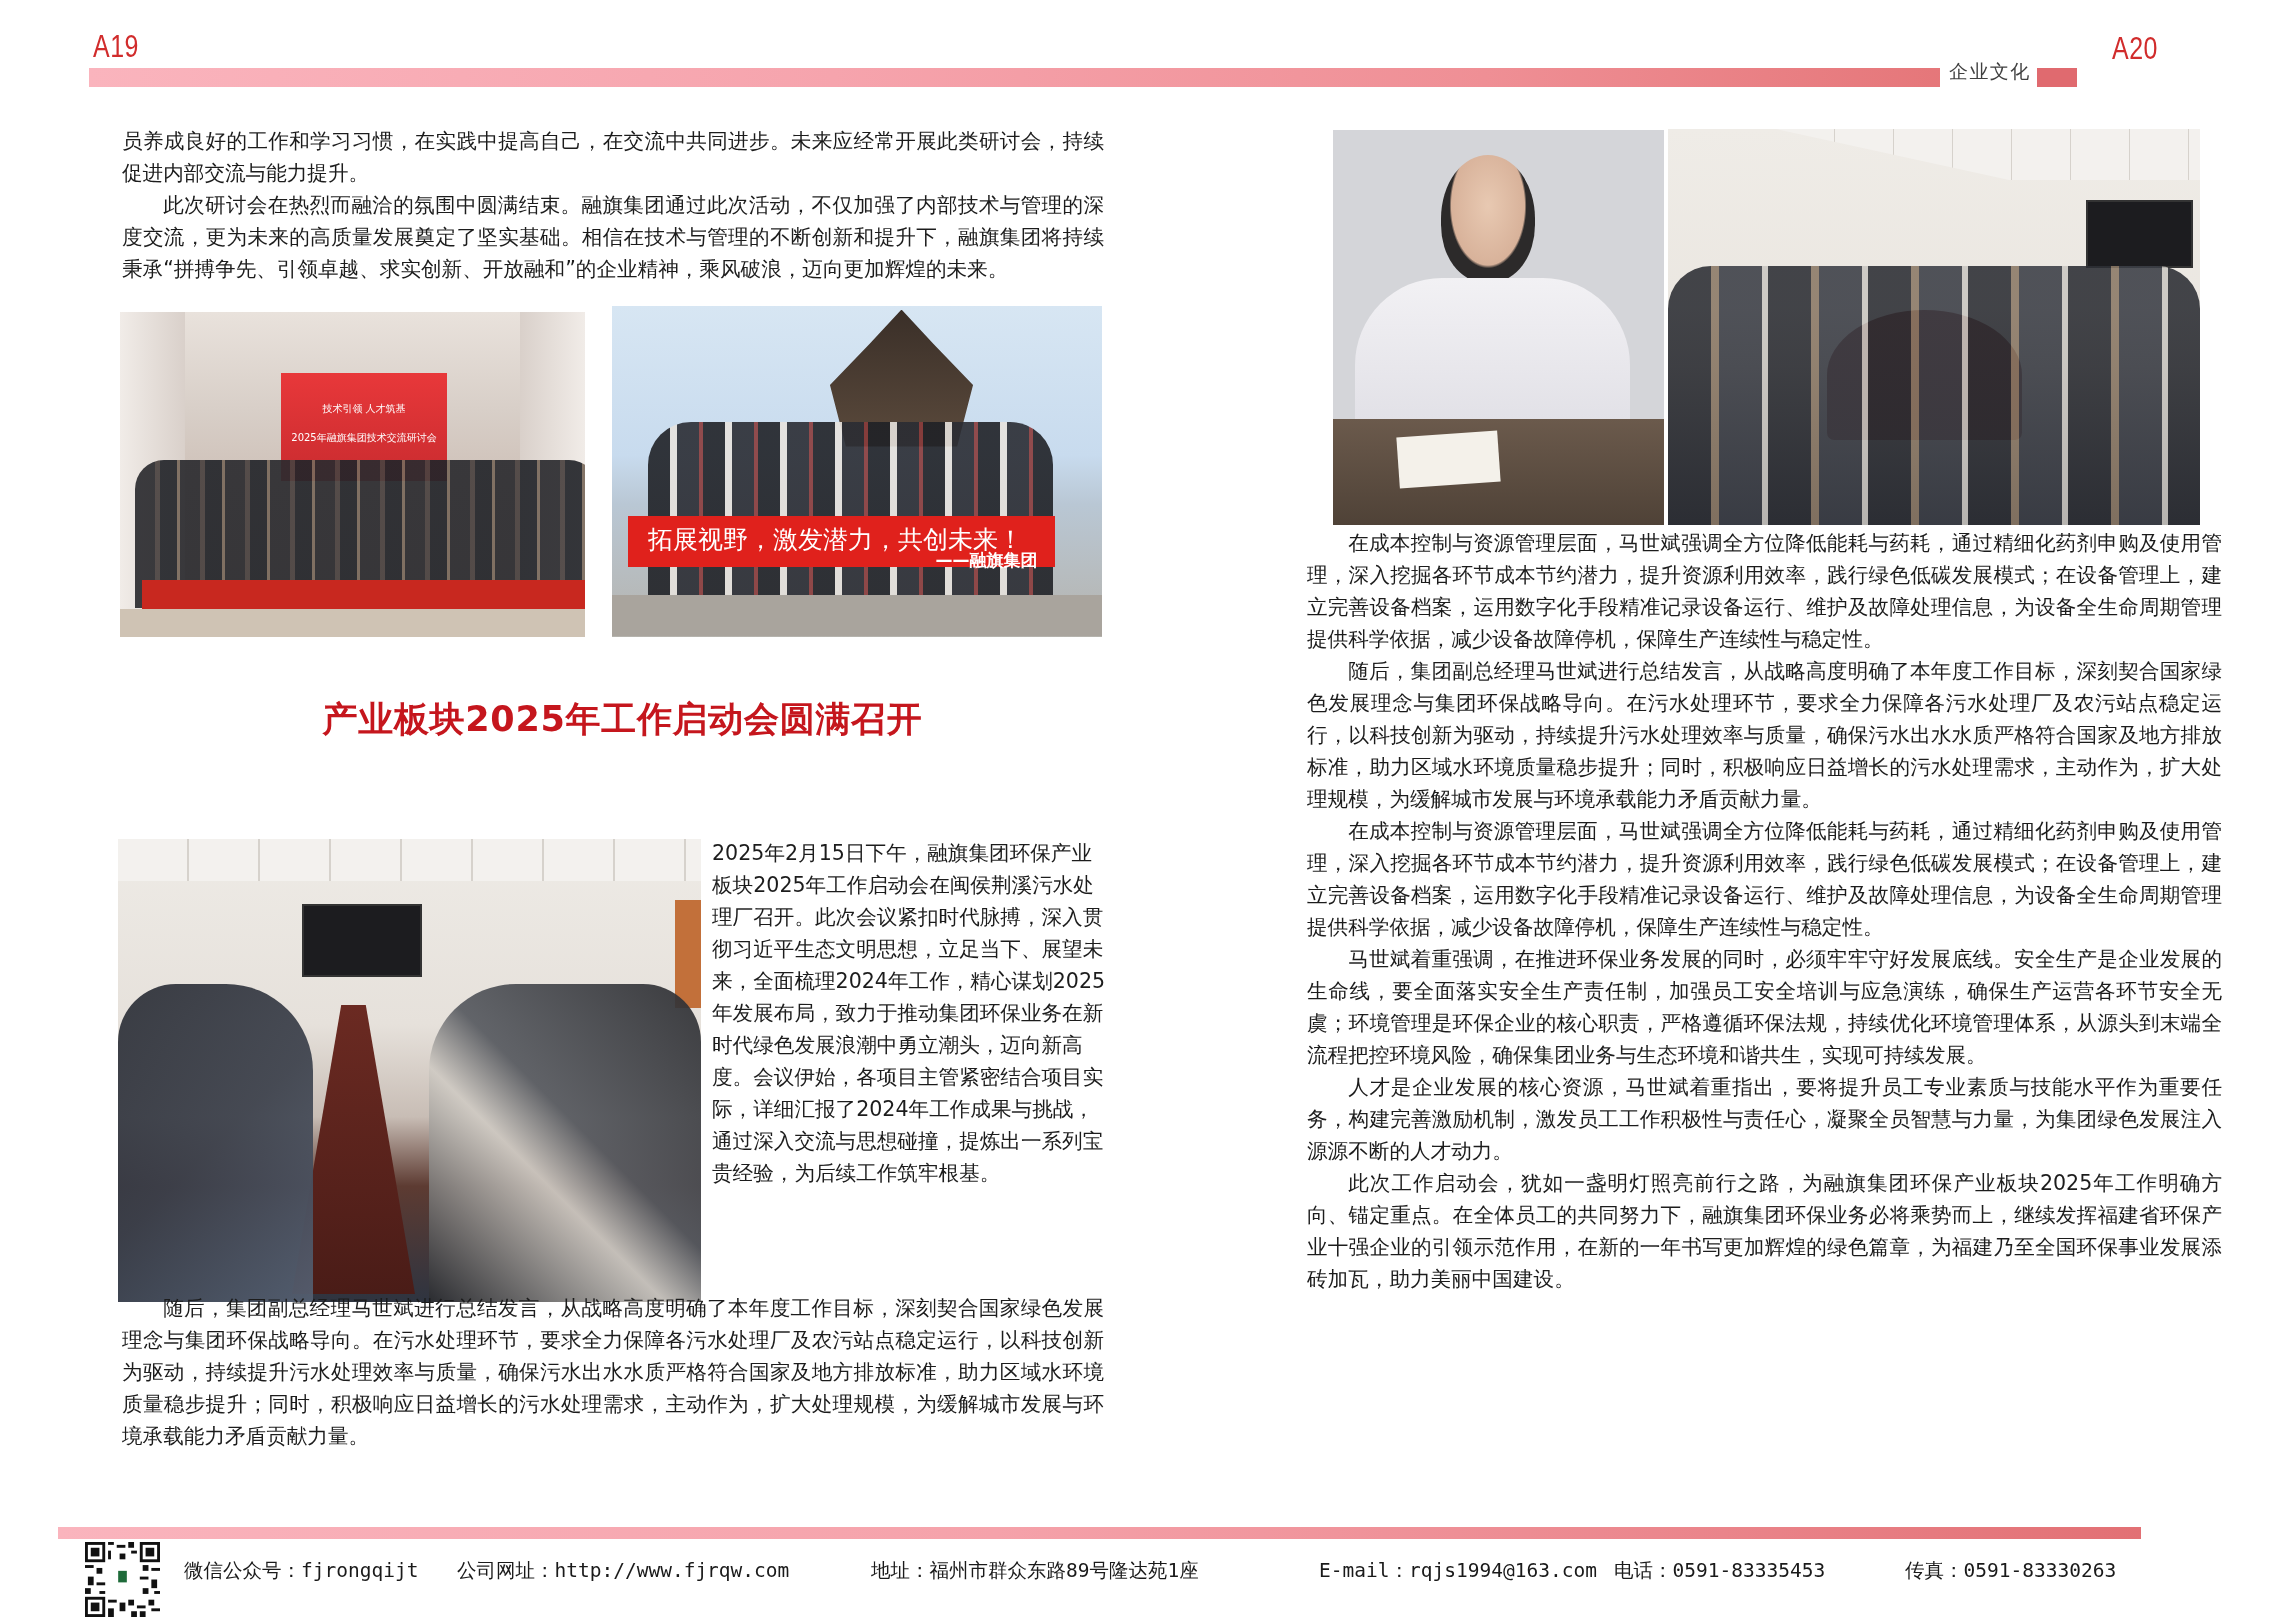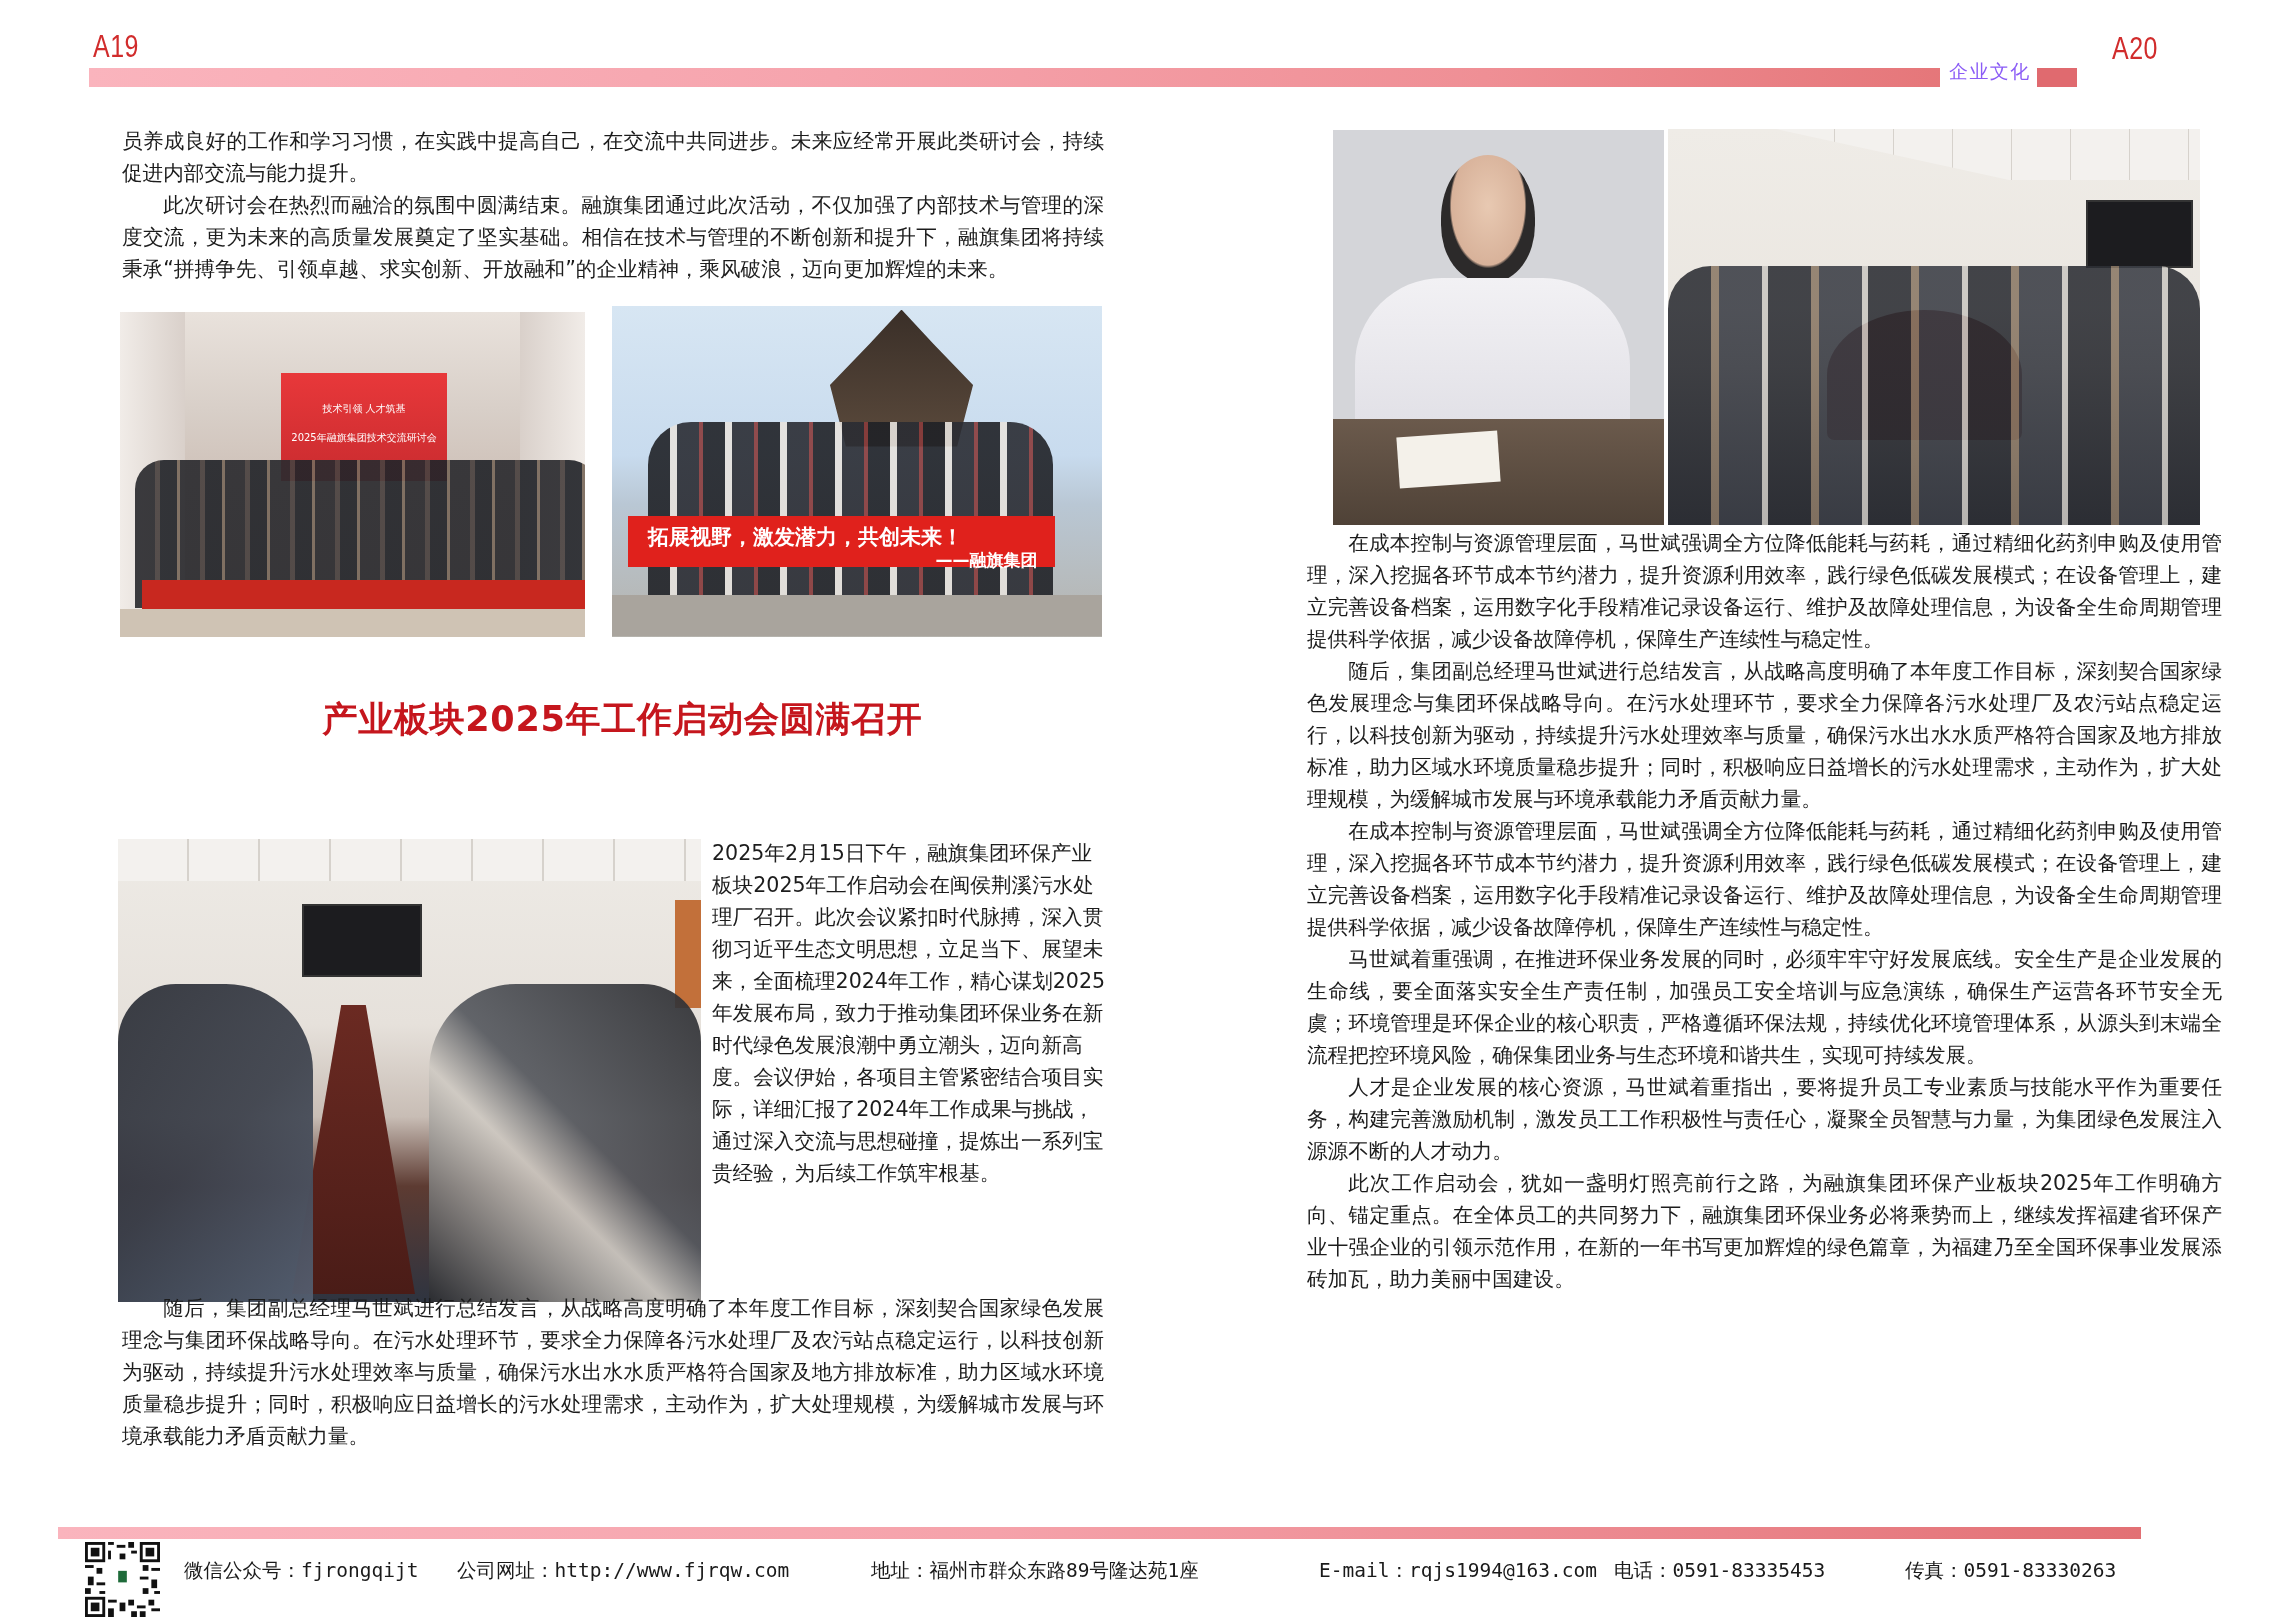--- a/index.html
+++ b/index.html
@@ -2,21 +2,21 @@
 <html style="font-size:11.6px"><head>
 <meta charset="utf-8">
 <style>
   html,body{margin:0;padding:0;background:#ffffff;}
   body{width:2295px;height:1624px;position:relative;overflow:hidden;font-family:"DejaVu Sans","Liberation Sans",sans-serif;color:#1a1a1a;}
   .abs{position:absolute;}
   .page-num{font-family:"Liberation Sans",sans-serif;font-size:32px;color:#d12c2c;letter-spacing:0.7px;transform:scaleX(0.78);transform-origin:left top;font-weight:normal;}
   .page-num.right{transform-origin:right top;}
   .band{height:19px;}
   .band-top-left{left:89px;top:68px;width:1862px;background:linear-gradient(90deg,#fab4bd 0%,#f6a4ad 40%,#ef8f95 75%,#e57679 100%);}
-  .section-label{left:1949px;top:59px;font-size:19px;color:#8b5cf6;letter-spacing:1.4px;}
+  .section-label{left:1949px;top:59px;font-size:19px;color:#404040;letter-spacing:1.4px;}
   .body-text{font-size:20.6px;line-height:32px;color:#1c1c1c;text-align:justify;}
   .body-text p{margin:0;}
   .indent{text-indent:2em;}
   .photo{overflow:hidden;}
   .headline{font-family:"DejaVu Sans",sans-serif;font-weight:bold;color:#c5161d;font-size:35px;line-height:51px;text-align:center;letter-spacing:0.7px;}
   .band-bottom{left:58px;top:1527px;width:2083px;height:11.6px;background:linear-gradient(90deg,#fab4bd 0%,#f5a2aa 45%,#ea848a 80%,#e27074 100%);}
   .footer-row{top:1557px;left:184px;font-family:"DejaVu Sans Mono","Liberation Mono",monospace;font-size:19.5px;color:#1a1a1a;white-space:nowrap;display:flex;gap:0;}
   .footer-row span.item{display:inline-block;}
   .qr{left:85px;top:1542px;width:75px;height:75px;background:#fff;}
 </style>
@@ -43,21 +43,21 @@
     <div class="abs" style="left:0;right:0;top:58px;text-align:center;color:#fff;font-size:10px;">2025年融旗集团技术交流研讨会</div>
   </div>
   <div class="abs" style="left:14.5px;top:148px;width:463px;height:148px;background:repeating-linear-gradient(90deg,#2b2b2f 0 20px,#4a4240 20px 24.6px,#23252a 24.6px 42px,#7a6a5c 42px 45px);border-radius:29px 29px 0 0;opacity:.92;"></div>
   <div class="abs" style="left:22px;top:268px;width:448px;height:29px;background:#c8281f;"></div>
   <div class="abs" style="left:0;top:297px;width:489px;height:28px;background:#cfc3b4;"></div>
 </div>
 <div class="abs photo" style="left:612px;top:306px;width:490px;height:331px;background:linear-gradient(180deg,#d7e6f3 0%,#c8dbee 45%,#b9c7d4 60%,#b5b3ad 100%);">
   <div class="abs" style="left:210px;top:3.6px;width:159px;height:137px;background:linear-gradient(180deg,#3a2f28,#5b4a3c);clip-path:polygon(50% 0,70% 25%,95% 55%,85% 100%,15% 100%,5% 55%,30% 25%);"></div>
   <div class="abs" style="left:36px;top:116px;width:405px;height:188px;background:repeating-linear-gradient(90deg,#1f2126 0 22px,#e6e2dd 22px 29px,#2a2c33 29px 51px,#8a3b3b 51px 55px);border-radius:43px 43px 0 0;opacity:.9;"></div>
   <div class="abs" style="left:16px;top:210px;width:427px;height:51px;background:#e0211c;">
-    <div class="abs" style="left:20px;top:7.2px;color:#fff;font-weight:bold;font-size:21px;white-space:nowrap;text-align:right;">拓展视野，激发潜力，共创未来！</div>
+    <div class="abs" style="left:20px;top:7.2px;color:#fff;font-weight:normal;font-size:25px;white-space:nowrap;text-align:right;">拓展视野，激发潜力，共创未来！</div>
     <div class="abs" style="right:17.4px;top:33px;color:#fff;font-weight:bold;font-size:17px;white-space:nowrap;">——融旗集团</div>
   </div>
   <div class="abs" style="left:0;top:289px;width:490px;height:41px;background:#a9a49d;"></div>
 </div>
 
 <div class="abs headline" style="left:116px;top:694px;width:1013px;">
   <div>产业板块2025年工作启动会圆满召开</div>
 </div>
 
 <div class="abs photo" style="left:118px;top:839px;width:583px;height:463px;background:linear-gradient(180deg,#eeebe6 0%,#e6e1db 40%,#c8bdb5 60%,#5d3b32 75%,#2e3440 100%);">

